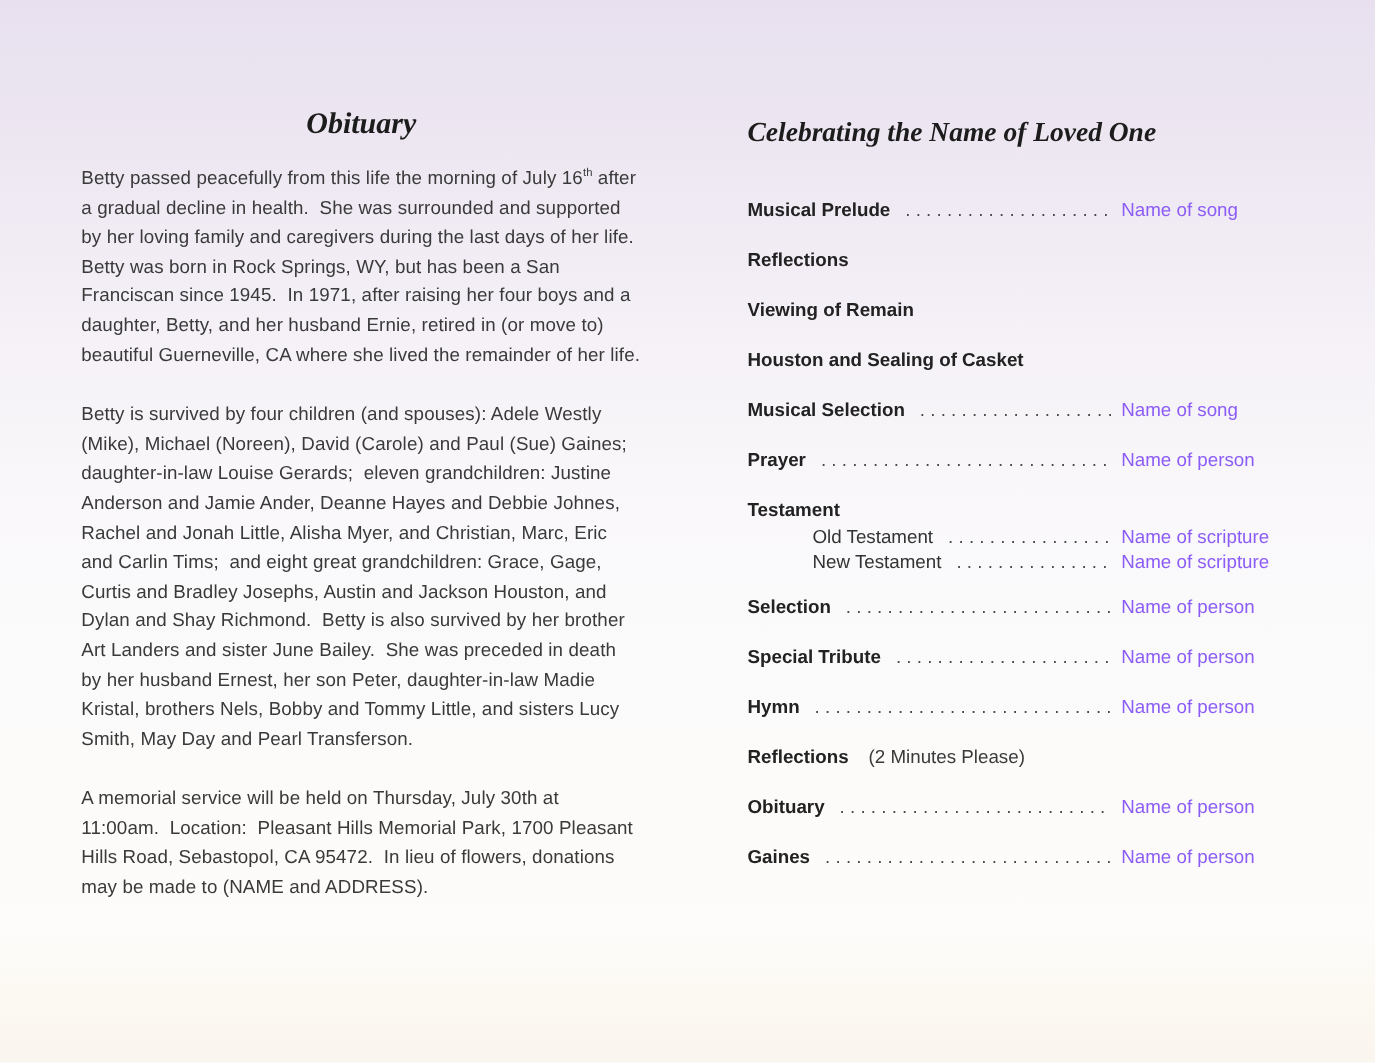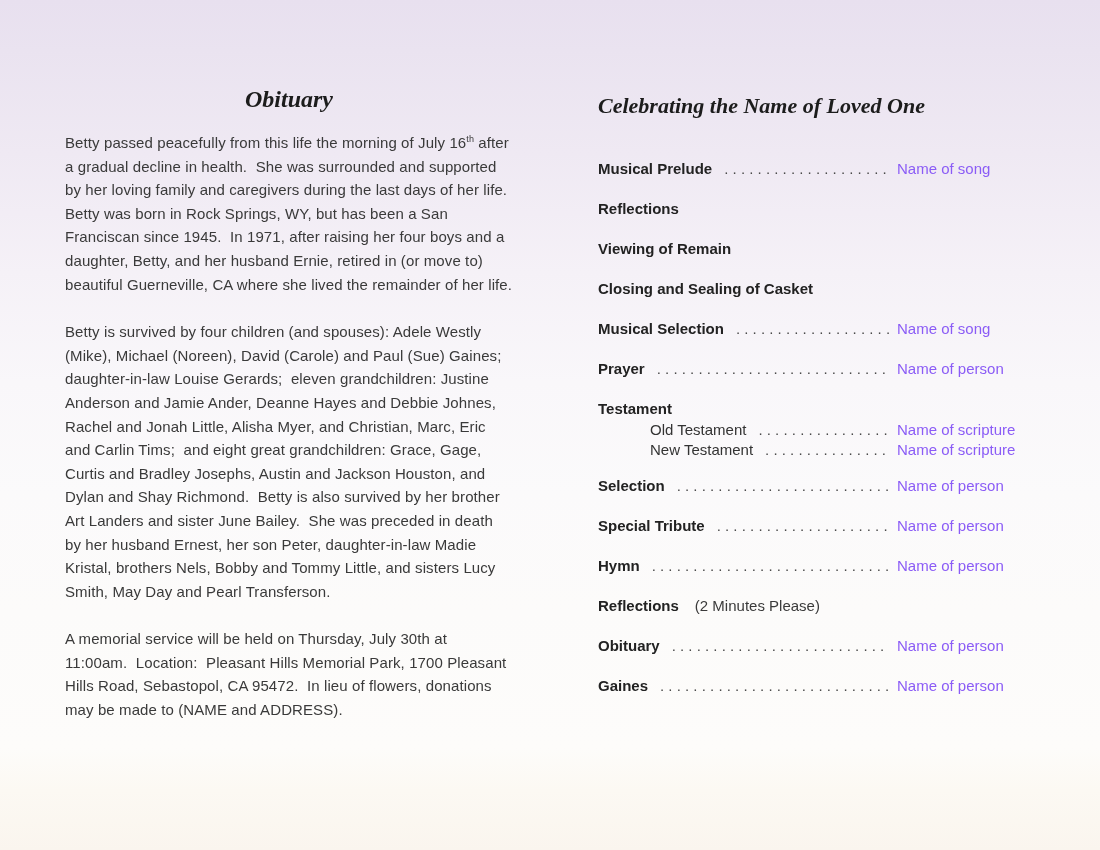--- a/index.html
+++ b/index.html
@@ -144,21 +144,21 @@
 
     <div class="svc-row">
       <span class="svc-label">Reflections</span>
     </div>
 
     <div class="svc-row">
       <span class="svc-label">Viewing of Remain</span>
     </div>
 
     <div class="svc-row">
-      <span class="svc-label">Closing and Sealing of Casket</span>
+      <span class="svc-label">Houston and Sealing of Casket</span>
     </div>
 
     <div class="svc-row">
       <span class="svc-label">Musical Selection</span>
       <span class="svc-leader">. . . . . . . . . . . . . . . . . . . . . . . . . . . . . . . . . . . . . . . . . . . . . . . . . . . . . . . . . . . .</span>
       <span class="svc-value">Name of song</span>
     </div>
 
     <div class="svc-row">
       <span class="svc-label">Prayer</span>

